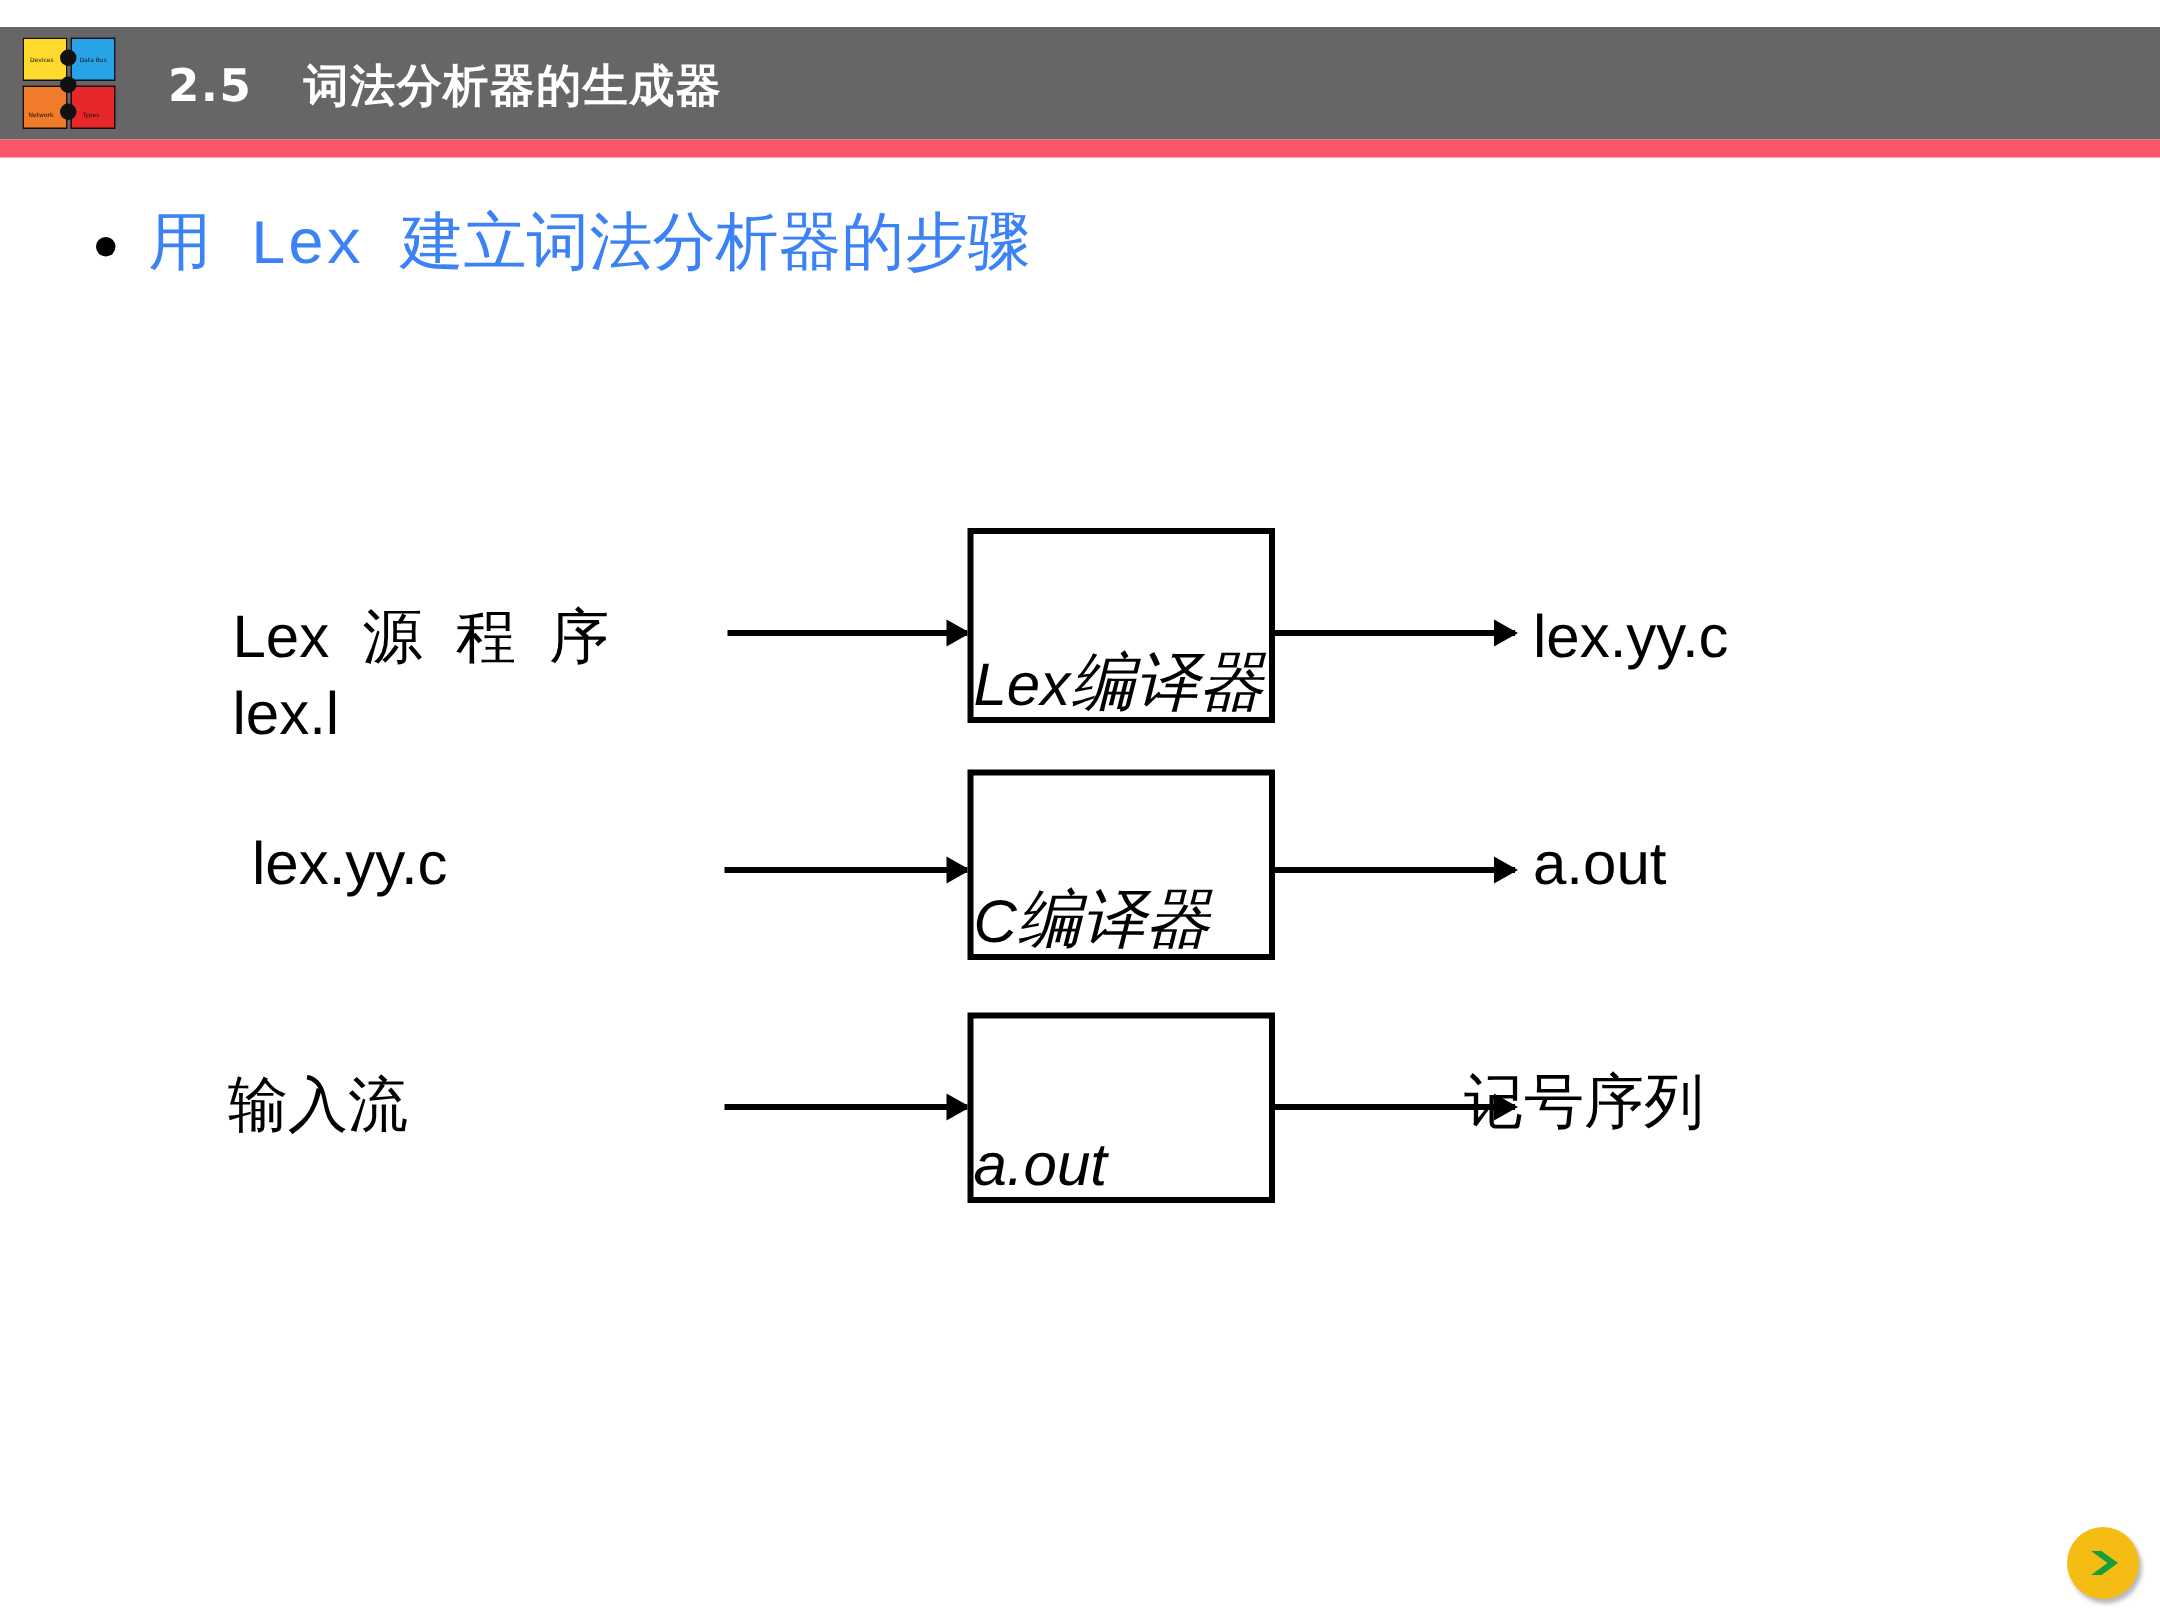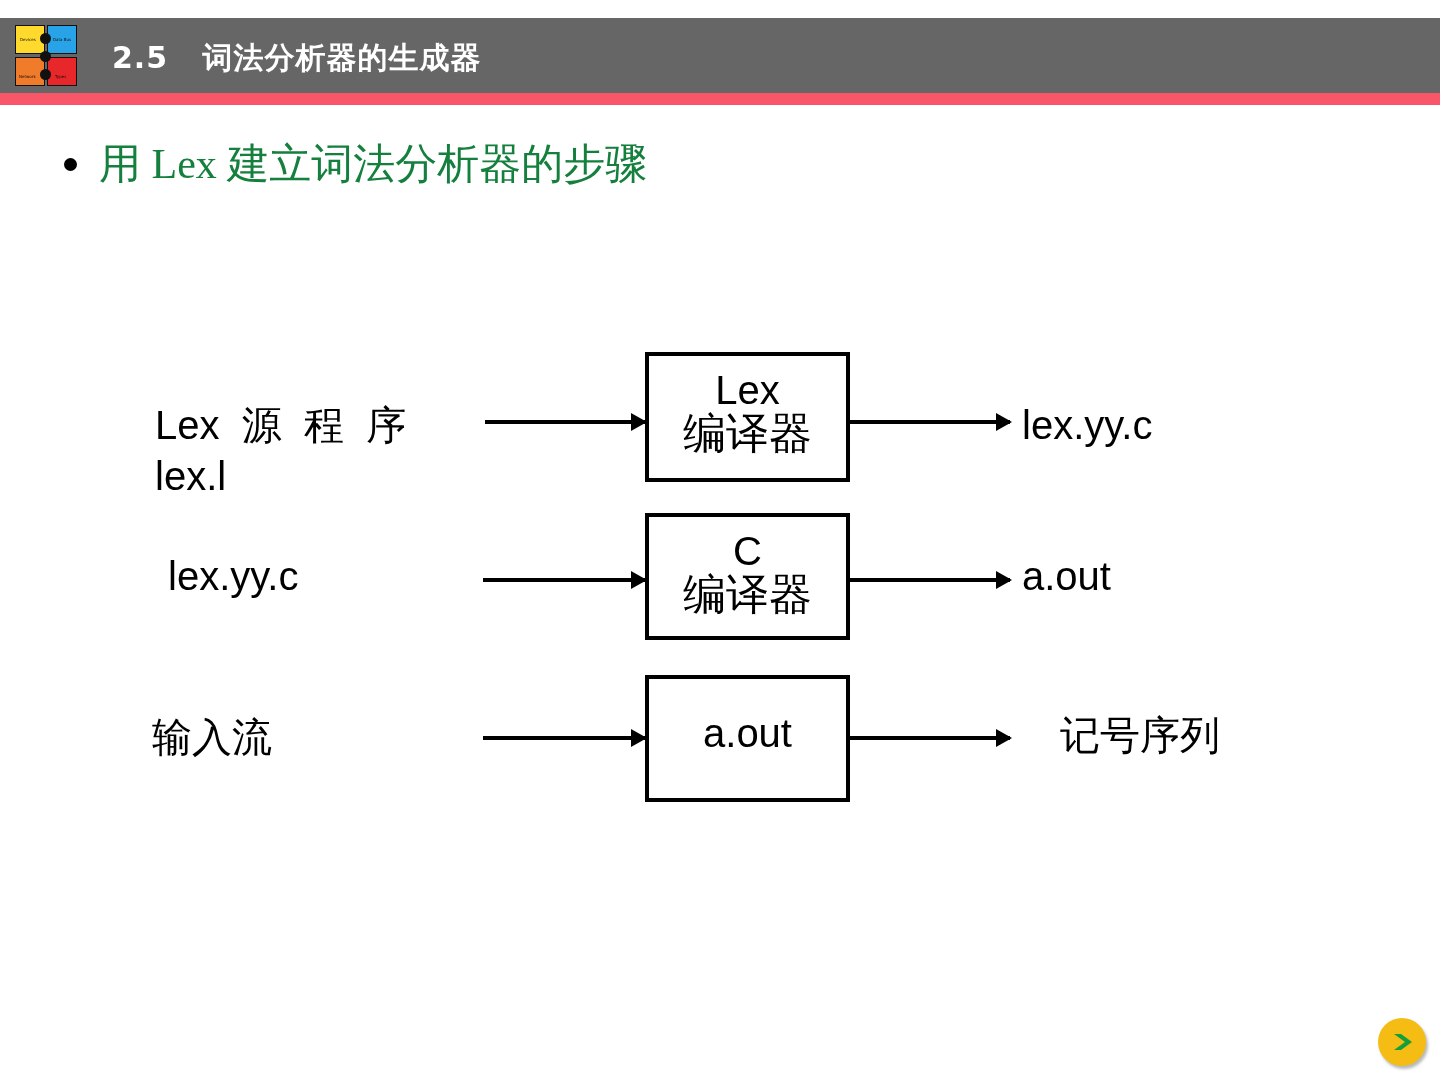--- a/index.html
+++ b/index.html
@@ -97,38 +97,38 @@
   }
   .bullet-dot {
     width: 13px;
     height: 13px;
     border-radius: 50%;
     background: #000000;
     margin-right: 22px;
     flex: 0 0 auto;
   }
   .bullet-text {
-    font-family: Liberation Serif, serif;
+    font-family: Liberation Mono, monospace;
     font-size: 42px;
-    color: #15803d;
+    color: #3b82f6;
     line-height: 1.15;
     white-space: pre;
   }
 
   
   .diagram { position: absolute; left: 0; top: 0; width: 1354px; height: 1080px; }
 
   .dbox {
     position: absolute;
     border: 4px solid #000000;
     box-sizing: border-box;
     background: #ffffff;
     display: flex;
-    flex-direction: column;
-    align-items: center;
+    align-items: flex-end;
+    font-style: italic;
   }
   .dbox .bline {
     font-family: "Liberation Sans", sans-serif;
     font-size: 40px;
     color: #000000;
     line-height: 1.05;
     white-space: pre;
   }
   .dbox .bline.cjk { font-family: "DejaVu Sans", sans-serif; font-size: 43px; }
 
@@ -144,21 +144,21 @@
     line-height: 1.28;
     white-space: pre;
   }
   .lbl.cjk { font-family: "DejaVu Sans", sans-serif; }
 
   .lbl-in1  { left: 155px; top: 400px; }
   .lbl-in2  { left: 168px; top: 551px; }
   .lbl-in3  { left: 152px; top: 712px; }
   .lbl-out1 { left: 1022px; top: 400px; }
   .lbl-out2 { left: 1022px; top: 551px; }
-  .lbl-out3 { left: 1060px; top: 710px; }
+  .lbl-out3 { left: 976px; top: 710px; }
 
   .arrow {
     position: absolute;
     height: 4px;
     background: #000000;
   }
   .arrow::after {
     content: "";
     position: absolute;
     right: -2px;

